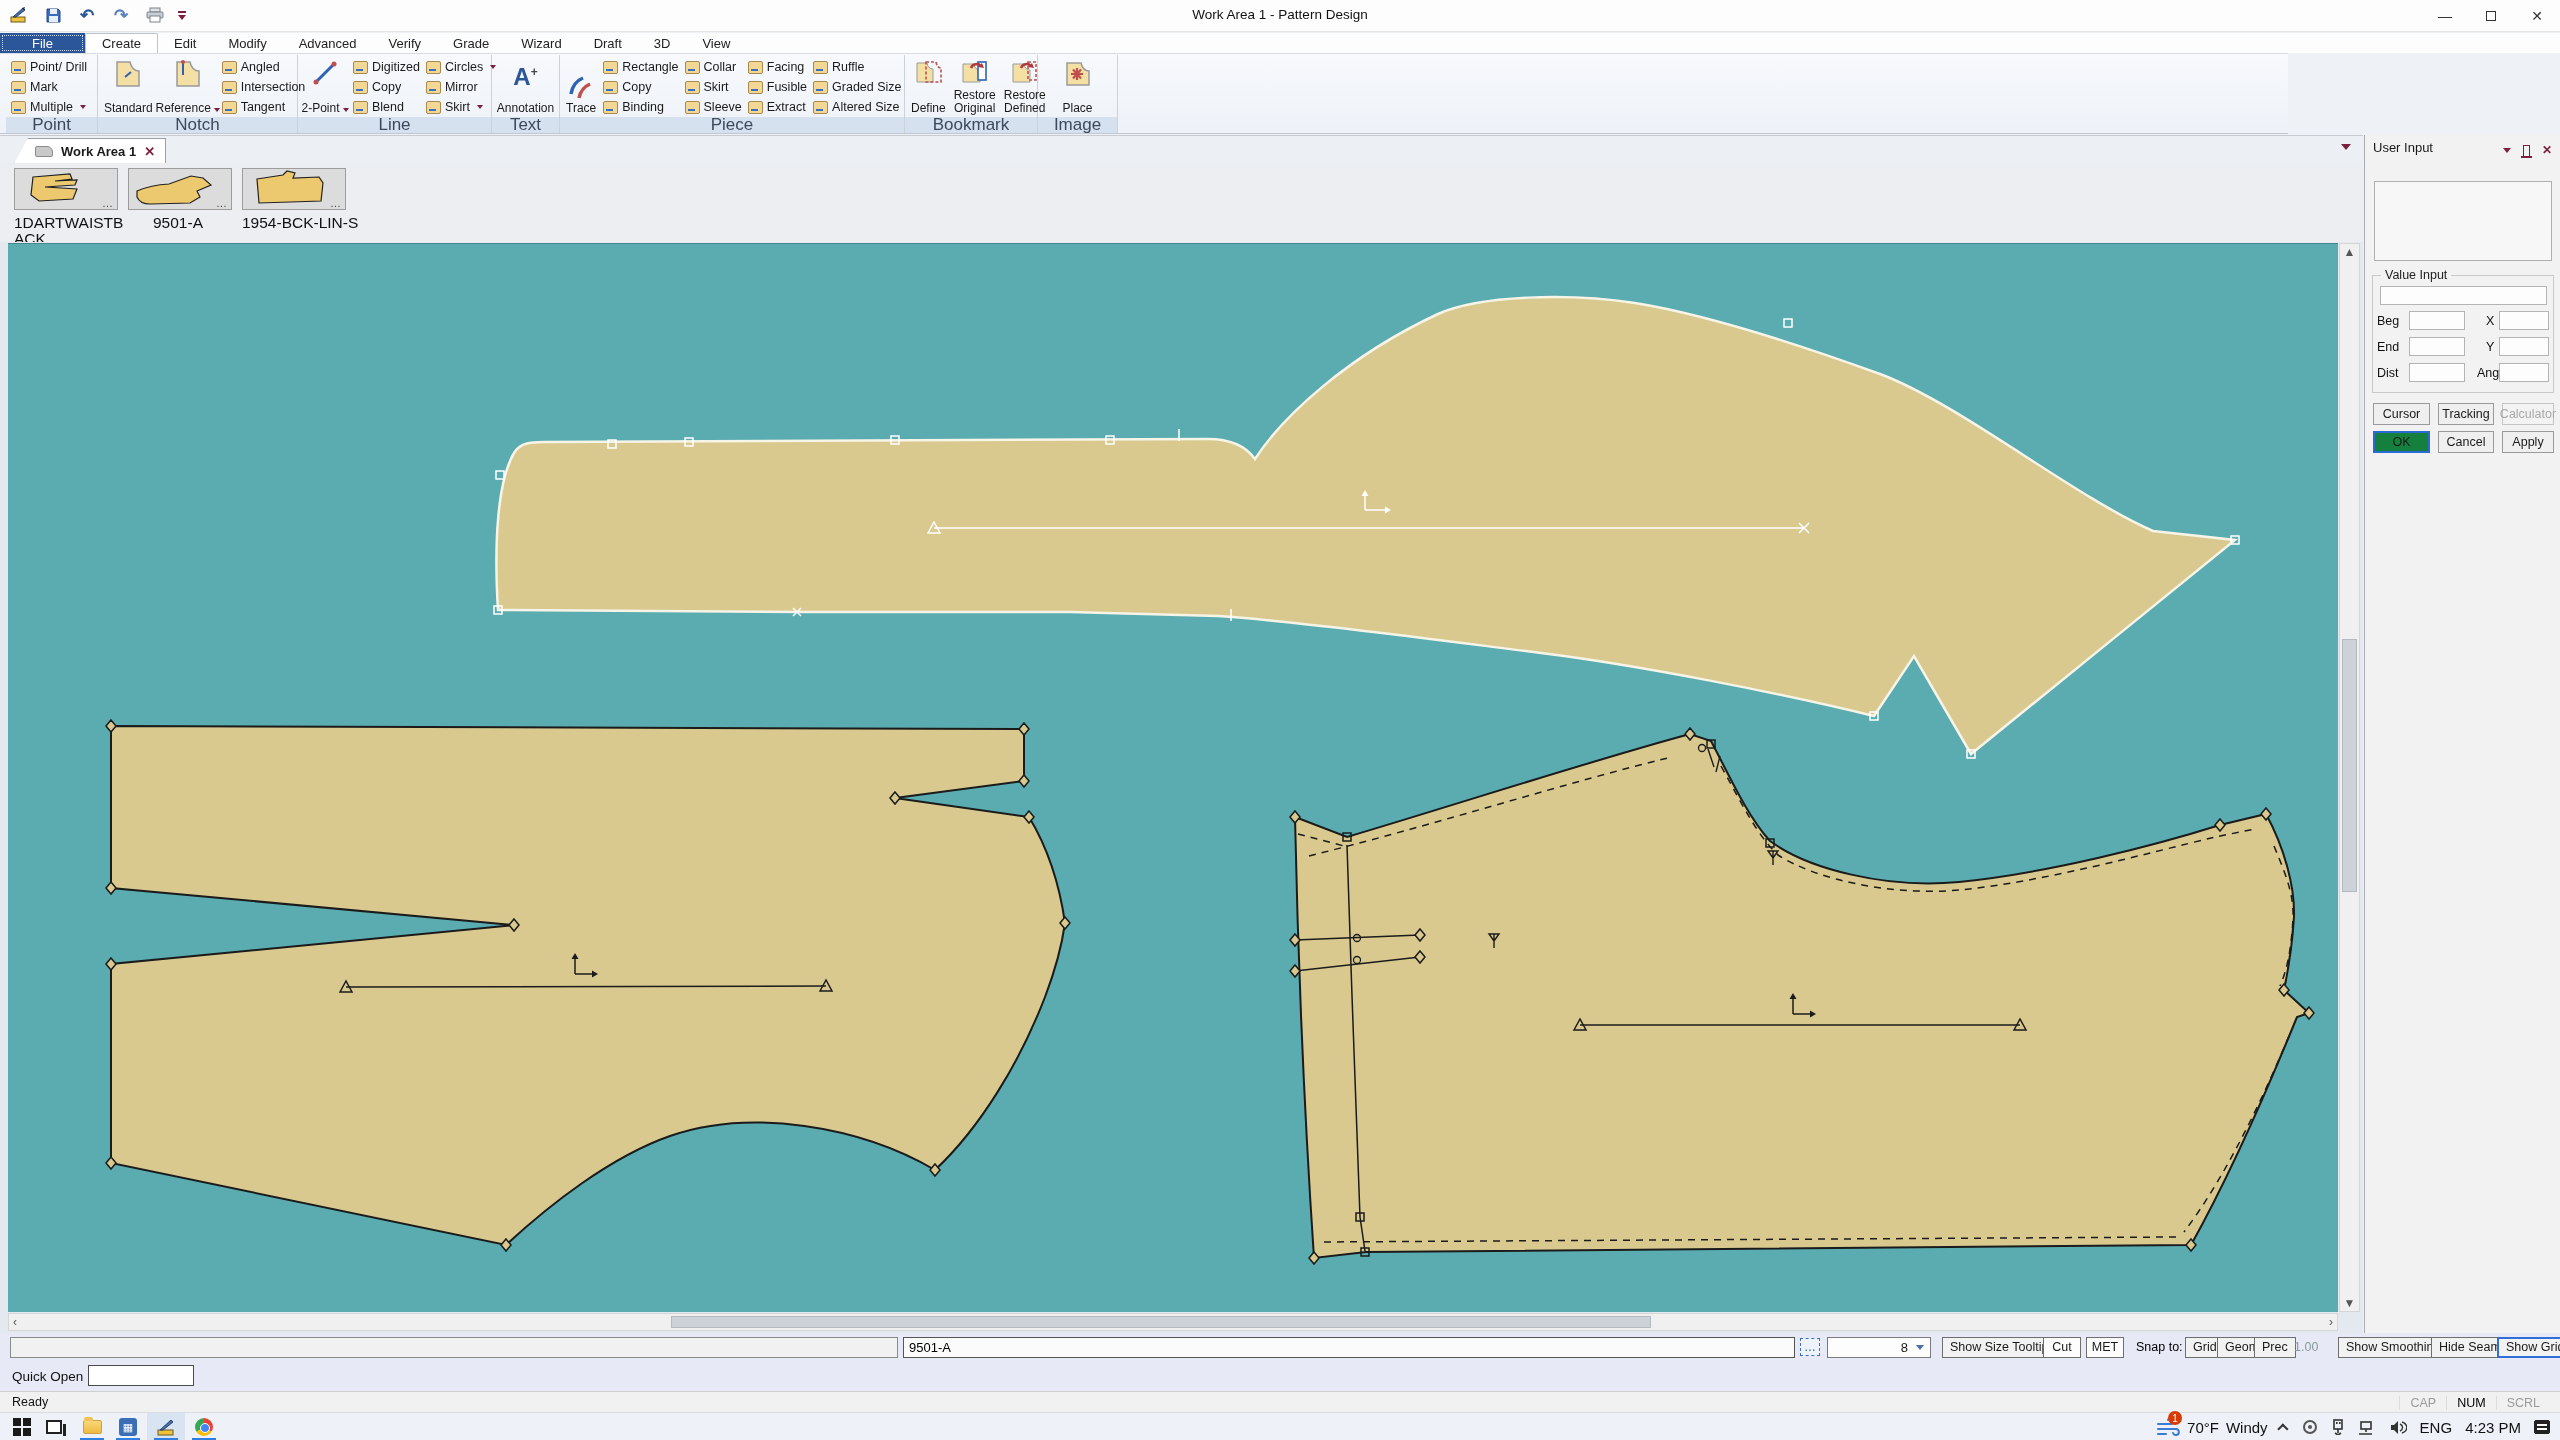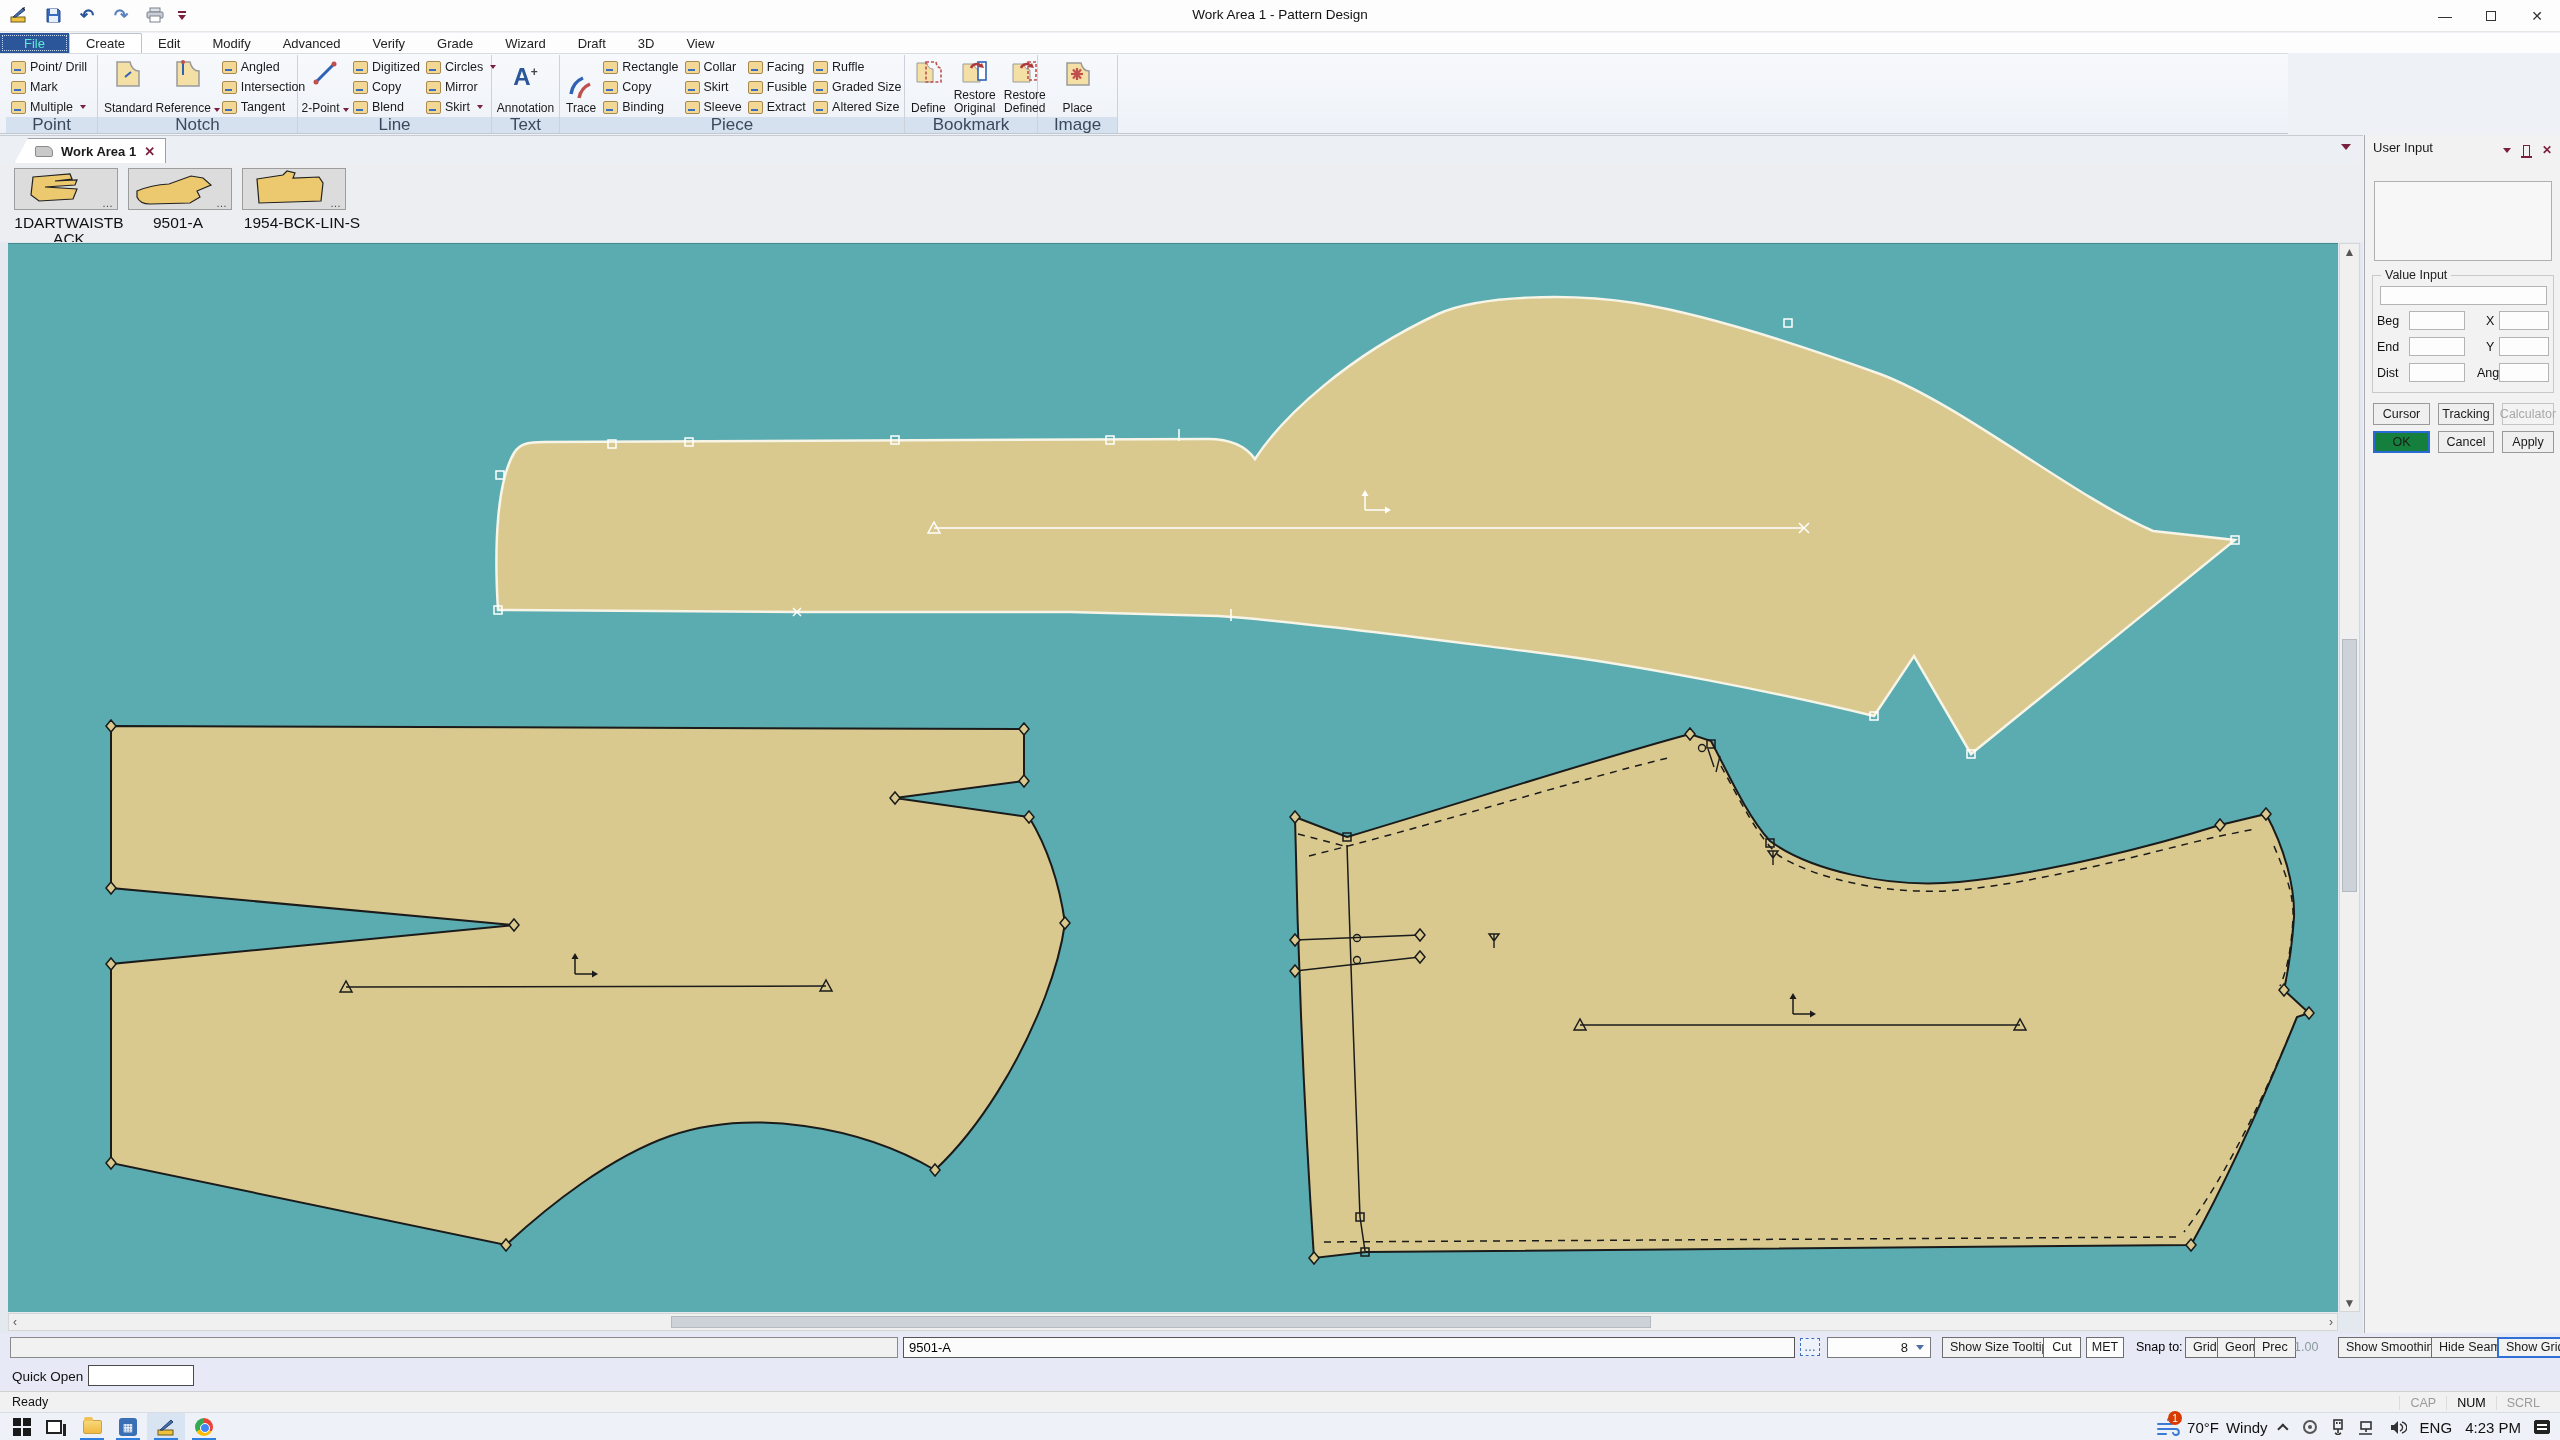--- a/index.html
+++ b/index.html
@@ -16,21 +16,21 @@
   .custcaret .bar { width:8px; height:2px; background:#7b1f3f; }
   .tri-d { width:0; height:0; border-left:4px solid transparent; border-right:4px solid transparent; border-top:5px solid #7b1f3f; }
   .wtitle { position:absolute; left:0; right:0; top:7px; text-align:center; font-size:13.5px; color:#111; }
   .winbtns { position:absolute; right:0; top:0; display:flex; }
   .winbtn { width:46px; height:31px; display:flex; align-items:center; justify-content:center; color:#333; font-size:14px; }
   .maxbox { width:10px; height:10px; border:1.5px solid #333; }
 
   
   .menubar { position:absolute; left:0; top:33px; width:2560px; height:20px; background:#fdfdfe; display:flex; align-items:stretch; }
   .mtab { padding:2px 16px; font-size:13px; color:#222; display:flex; align-items:center; }
-  .mtab.file { background:#2b579a; color:#5eead4; outline:1px dotted rgba(255,255,255,.75); outline-offset:-3px; padding:2px 24px; }
+  .mtab.file { background:#2b579a; color:#ffffff; outline:1px dotted rgba(255,255,255,.75); outline-offset:-3px; padding:2px 32px; }
   .mtab.active { background:#fff; border:1px solid #bcc3cc; border-bottom:none; border-radius:2px 2px 0 0; }
 
   
   .ribbon { position:absolute; left:0; top:53px; width:2288px; height:81px; background:linear-gradient(#f7f9fc,#eef2f8); border-bottom:1px solid #c3c8cf; border-top:1px solid #d8dde4; }
   .rgroup { position:absolute; top:1px; height:78px; display:flex; flex-direction:column; border-right:1px solid #ccd2da; }
   .rgrp-body { flex:1; display:flex; align-items:stretch; gap:2px; padding:2px 3px 0 3px; }
   .rgrp-label { height:16px; background:#d6e1f0; color:#3a4a5c; font-size:17px; text-align:center; line-height:16px; }
   .rcol { display:flex; flex-direction:column; justify-content:flex-start; }
   .rbtn-s { display:flex; align-items:center; gap:4px; height:20px; padding:0 2px; font-size:12.5px; white-space:nowrap; }
   .rbtn-b { display:flex; flex-direction:column; align-items:center; justify-content:space-between; padding:2px 3px; font-size:12px; text-align:center; line-height:13px; white-space:nowrap; }
@@ -44,21 +44,21 @@
   .wtab { position:absolute; left:14px; top:2px; height:26px; background:#fff; border:1px solid #9aa0a8; border-bottom:none; display:flex; align-items:center; gap:8px; padding:0 10px 0 20px; clip-path:polygon(14px 0, 100% 0, 100% 100%, 0 100%); }
   .wtab-label { font-weight:bold; font-size:13px; }
   .wtab-close { color:#7b1f3f; font-weight:bold; font-size:13px; }
   .tabrow-caret { position:absolute; right:12px; top:8px; }
   .tinypiece { width:18px; height:11px; background:#c9c9c9; border:1px solid #8a8a8a; border-radius:2px 6px 2px 2px; }
 
   
   .thumbrow { position:absolute; left:0; top:163px; width:2363px; height:79px; background:#eceef1; }
   .thumb { position:absolute; top:5px; width:104px; height:42px; background:#dcdcdc; border:1px solid #9d9d9d; }
   .thumb .dots { position:absolute; right:3px; bottom:0px; font-size:11px; color:#444; letter-spacing:1px; }
-  .thumb-label { position:absolute; top:52px; font-size:15.5px; color:#111; width:110px; line-height:16px; word-break:break-all;text-align:center; }
+  .thumb-label { position:absolute; top:52px; font-size:15.5px; color:#111; width:110px; line-height:16px; word-break:break-all; }
 
   
   .canvas-frame { position:absolute; left:0; top:242px; width:2363px; height:1091px; background:#e4e8ef; }
   .canvas { position:absolute; left:8px; top:1px; width:2330px; height:1069px; background:#5aacb0; border-top:1px solid #44898d; }
   .vscroll { position:absolute; left:2339px; top:1px; width:21px; height:1069px; background:#f0f0f0; border:1px solid #d6d6d6; }
   .vthumb { position:absolute; left:2px; width:15px; background:#cdd2d8; border:1px solid #b5bac0; }
   .hscroll { position:absolute; left:8px; top:1071px; width:2330px; height:18px; background:#f0f0f0; border:1px solid #d6d6d6; }
   .hthumb { position:absolute; top:2px; height:12px; background:#cdd2d8; border:1px solid #b5bac0; }
   .scr-arrow { color:#555; font-size:12px; line-height:16px; }
 

